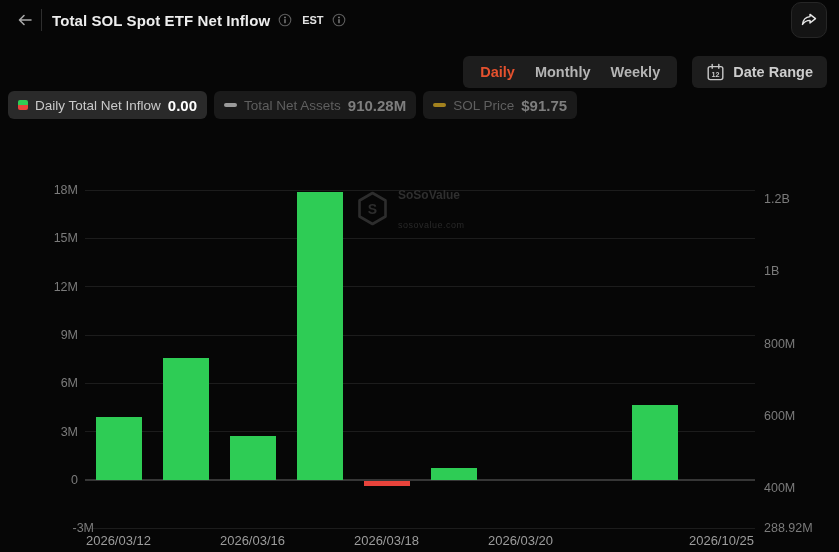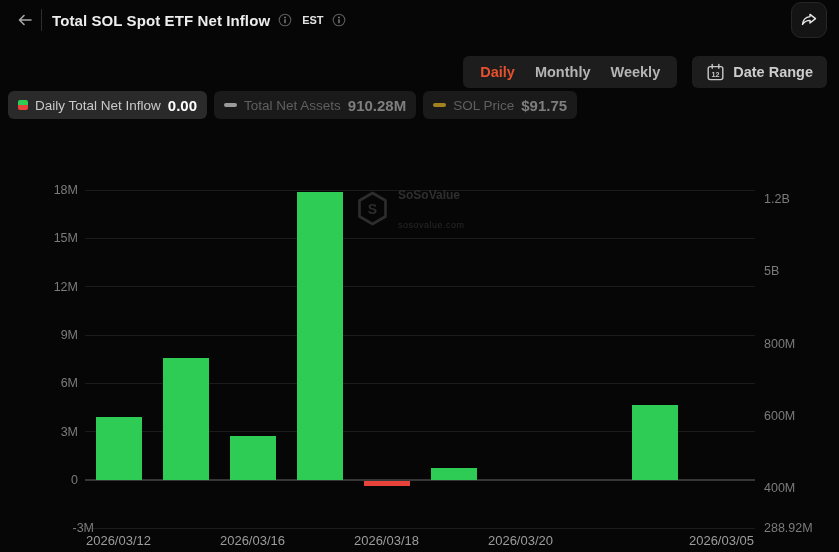--- a/index.html
+++ b/index.html
@@ -140,34 +140,34 @@
       <div class="grid-line" style="left: 85px; width: 670px; top: 286.18px;"></div>
       <div class="axis-lab left" style="left: 8px; top: 278.68px;">12M</div>
       <div class="grid-line" style="left: 85px; width: 670px; top: 237.85px;"></div>
       <div class="axis-lab left" style="left: 8px; top: 230.35px;">15M</div>
       <div class="grid-line" style="left: 85px; width: 670px; top: 189.52px;"></div>
       <div class="axis-lab left" style="left: 8px; top: 182.02px;">18M</div>
       <div class="axis-lab" style="left: 764px; top: 520.3px;">288.92M</div>
       <div class="axis-lab" style="left: 764px; top: 480.156px;">400M</div>
       <div class="axis-lab" style="left: 764px; top: 407.875px;">600M</div>
       <div class="axis-lab" style="left: 764px; top: 335.595px;">800M</div>
-      <div class="axis-lab" style="left: 764px; top: 263.315px;">5B</div>
+      <div class="axis-lab" style="left: 764px; top: 263.315px;">1B</div>
       <div class="axis-lab" style="left: 764px; top: 191.035px;">1.2B</div>
       <div class="bar" style="left: 95.5px; width: 46px; background: rgb(46, 204, 85); top: 417.171px; height: 62.829px;"></div>
       <div class="bar" style="left: 162.5px; width: 46px; background: rgb(46, 204, 85); top: 357.564px; height: 122.436px;"></div>
       <div class="bar" style="left: 229.5px; width: 46px; background: rgb(46, 204, 85); top: 435.697px; height: 44.3025px;"></div>
       <div class="bar" style="left: 296.5px; width: 46px; background: rgb(46, 204, 85); top: 192.436px; height: 287.563px;"></div>
       <div class="bar" style="left: 363.5px; width: 46px; background: rgb(232, 67, 59); top: 481px; height: 4.833px;"></div>
       <div class="bar" style="left: 430.5px; width: 46px; background: rgb(46, 204, 85); top: 467.918px; height: 12.0825px;"></div>
       <div class="bar" style="left: 631.5px; width: 46px; background: rgb(46, 204, 85); top: 405.089px; height: 74.9115px;"></div>
       <div class="x-lab" style="left: 53.5px; top: 533px;">2026/03/12</div>
       <div class="x-lab" style="left: 187.5px; top: 533px;">2026/03/16</div>
       <div class="x-lab" style="left: 321.5px; top: 533px;">2026/03/18</div>
       <div class="x-lab" style="left: 455.5px; top: 533px;">2026/03/20</div>
-      <div class="x-lab" style="left: 656.5px; top: 533px;">2026/03/05</div>
+      <div class="x-lab" style="left: 656.5px; top: 533px;">2026/10/25</div>
     </div>
 
   <div class="watermark">
     <svg width="33" height="35" viewBox="0 0 33 35">
       <polygon points="16.5,2 29.5,9.5 29.5,25.5 16.5,33 3.5,25.5 3.5,9.5" fill="none" stroke="#2d2d2d" stroke-width="2.6" stroke-linejoin="round"></polygon>
       <text x="16.5" y="23" text-anchor="middle" font-size="14" font-weight="bold" fill="#2d2d2d" font-family="Liberation Sans, sans-serif">S</text>
     </svg>
     <div>
       <div class="wm-text-name">SoSoValue</div>
       <div class="wm-text-url">sosovalue.com</div>

